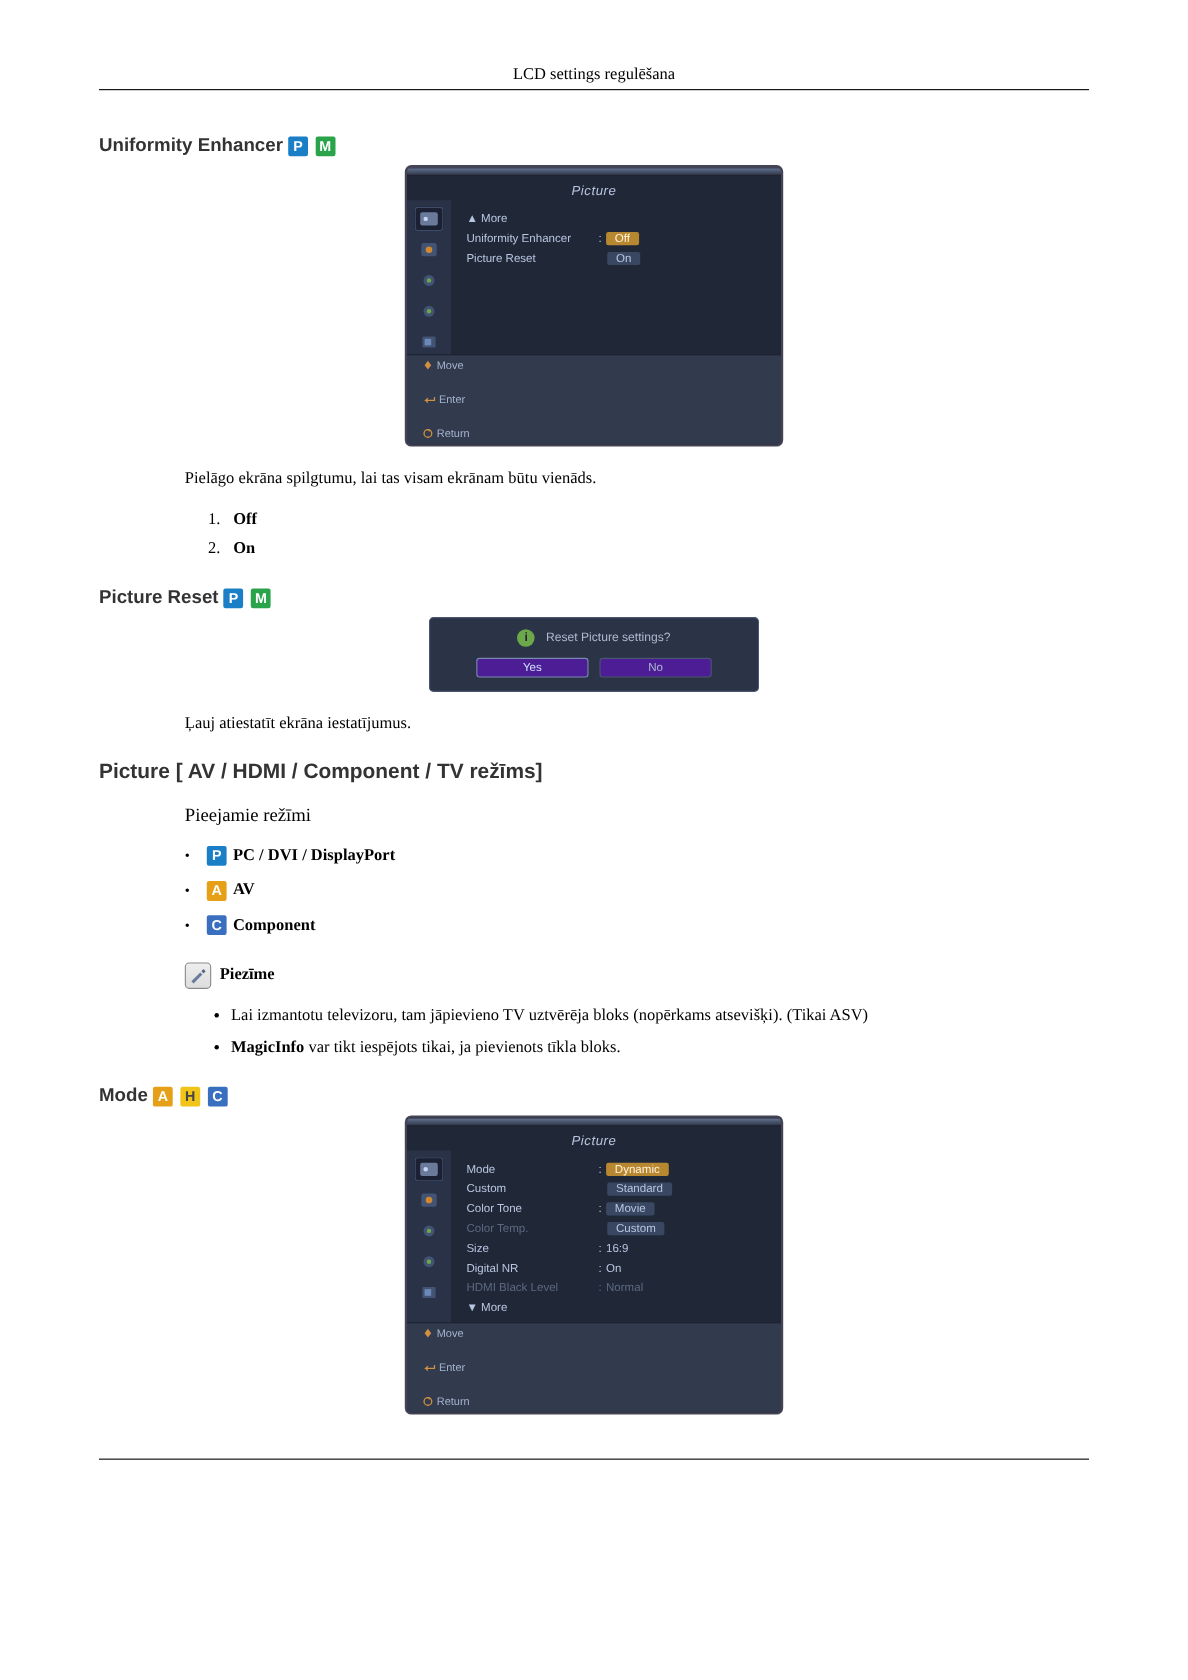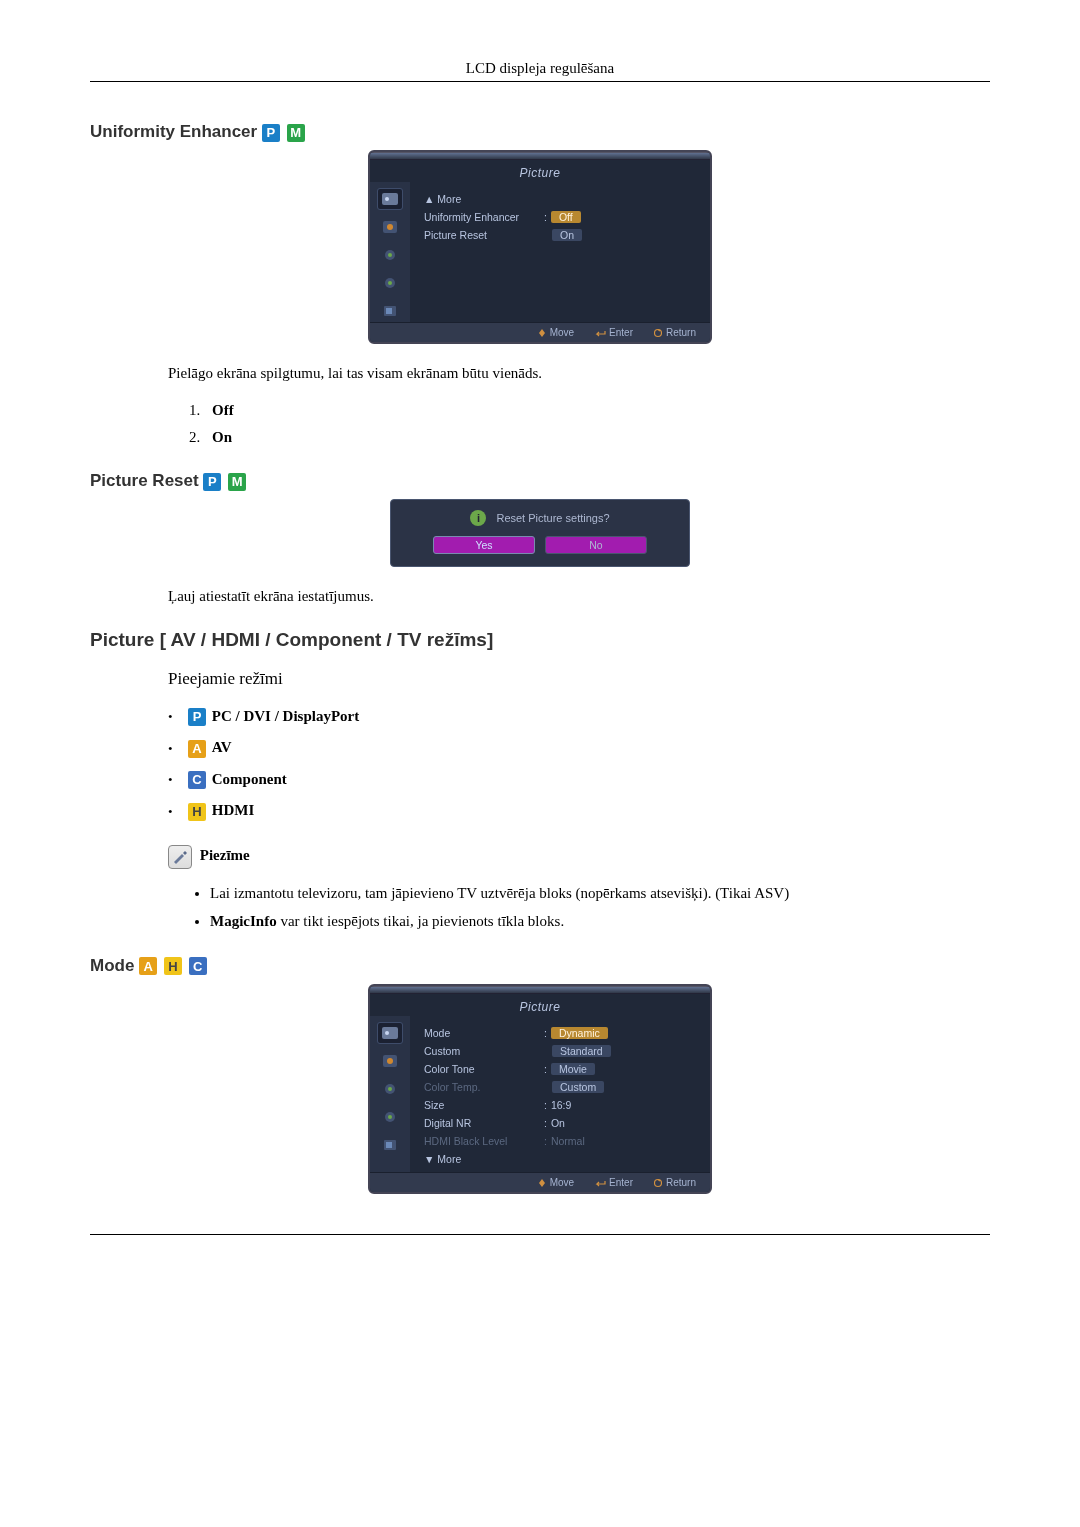--- a/index.html
+++ b/index.html
@@ -181,20 +181,21 @@
   }
   .osd-footer {
     background: #323a4e;
     display: flex;
     justify-content: flex-end;
     gap: 20px;
     padding: 4px 14px;
     font-size: 10px;
     color: #a5b3d0;
     border-top: 1px solid #1a202e;
+    flex-direction: column;
   }
   .osd-footer span svg { vertical-align: -2px; margin-right: 3px; }
 
   .dialog {
     width: 270px;
     background: #2b3346;
     border: 1px solid #4a5670;
     border-radius: 4px;
     padding: 10px 14px 12px;
     font-family: Arial, sans-serif;
@@ -219,32 +220,32 @@
     display: flex;
     gap: 10px;
     justify-content: center;
   }
   .dialog-btn {
     width: 100px;
     text-align: center;
     padding: 2px 0;
     border: 1px solid #4a5670;
     border-radius: 3px;
-    background: #a21caf;
+    background: #4c1d95;
     font-size: 10.5px;
   }
   .dialog-btn.sel {
     border-color: #7a8aaf;
     color: #cfe0ff;
   }
 </style>
 </head>
 <body>
 
-<div class="header-line">LCD displeja regulēšana</div>
+<div class="header-line">LCD settings regulēšana</div>
 
 <h2 class="section">
   <span>Uniformity Enhancer</span>
   <span class="icon-badge icon-P">P</span>
   <span class="icon-badge icon-M">M</span>
 </h2>
 
 <div class="osd-wrap">
   <div class="osd">
     <div class="osd-tabbar"></div>
@@ -340,21 +341,20 @@
 
 <p class="body-text">Ļauj atiestatīt ekrāna iestatījumus.</p>
 
 <h2 class="section big">Picture [ AV / HDMI / Component / TV režīms]</h2>
 
 <div class="sub-h">Pieejamie režīmi</div>
 <ul class="bullets">
   <li><span class="icon-badge icon-P">P</span> <b>PC / DVI / DisplayPort</b></li>
   <li><span class="icon-badge icon-A">A</span> <b>AV</b></li>
   <li><span class="icon-badge icon-C">C</span> <b>Component</b></li>
-  <li><span class="icon-badge icon-H">H</span> <b>HDMI</b></li>
 </ul>
 
 <div style="margin:18px 0 6px 78px;">
   <span class="note-icon">
     <svg width="18" height="18" viewBox="0 0 18 18">
         <path d="M3 14 L11 6 L13 8 L5 16 Z" fill="#6a7a9a"></path>
         <path d="M12 5 L14 3 L16 5 L14 7 Z" fill="#5a6a8a"></path>
       </svg>
   </span>
   <b>Piezīme</b>

